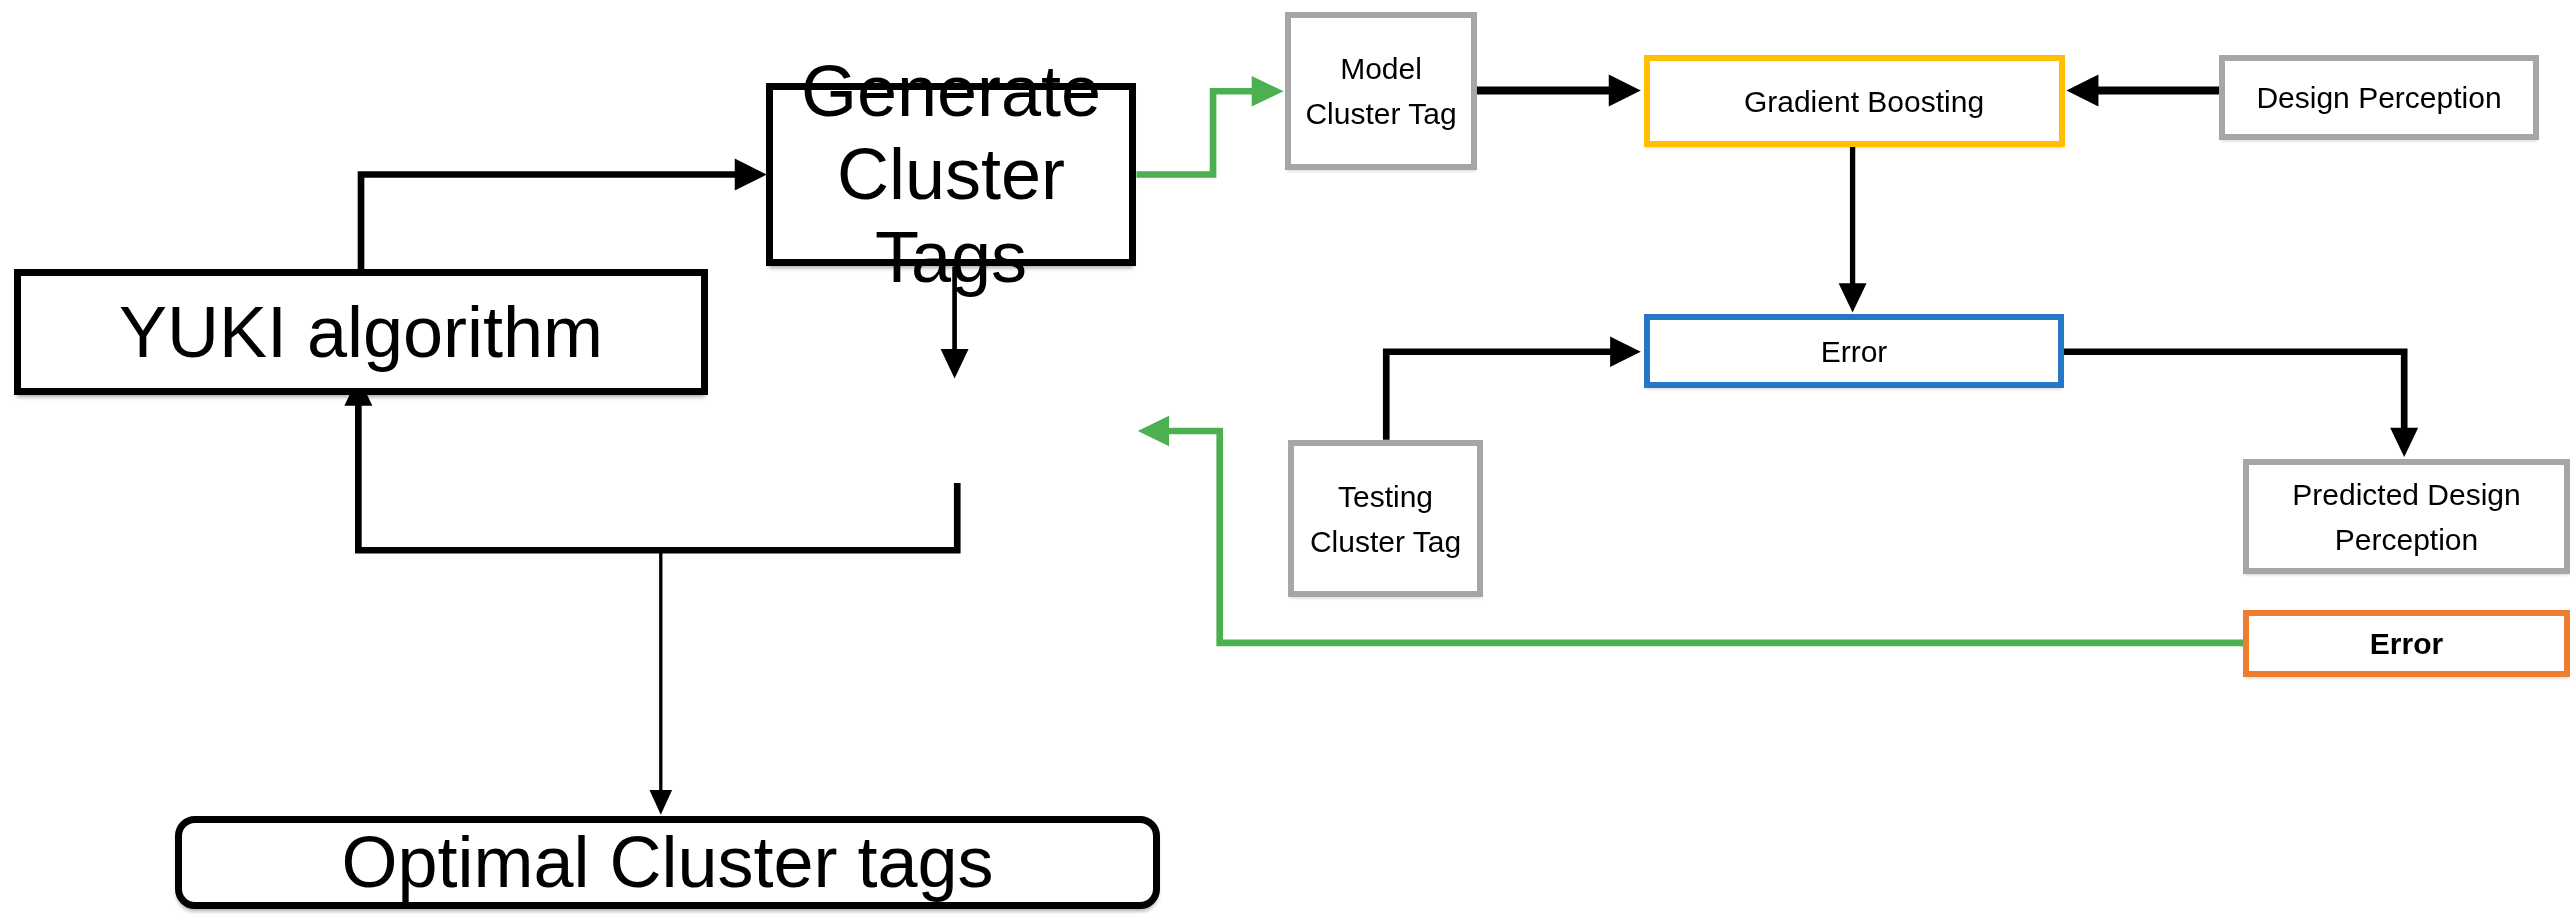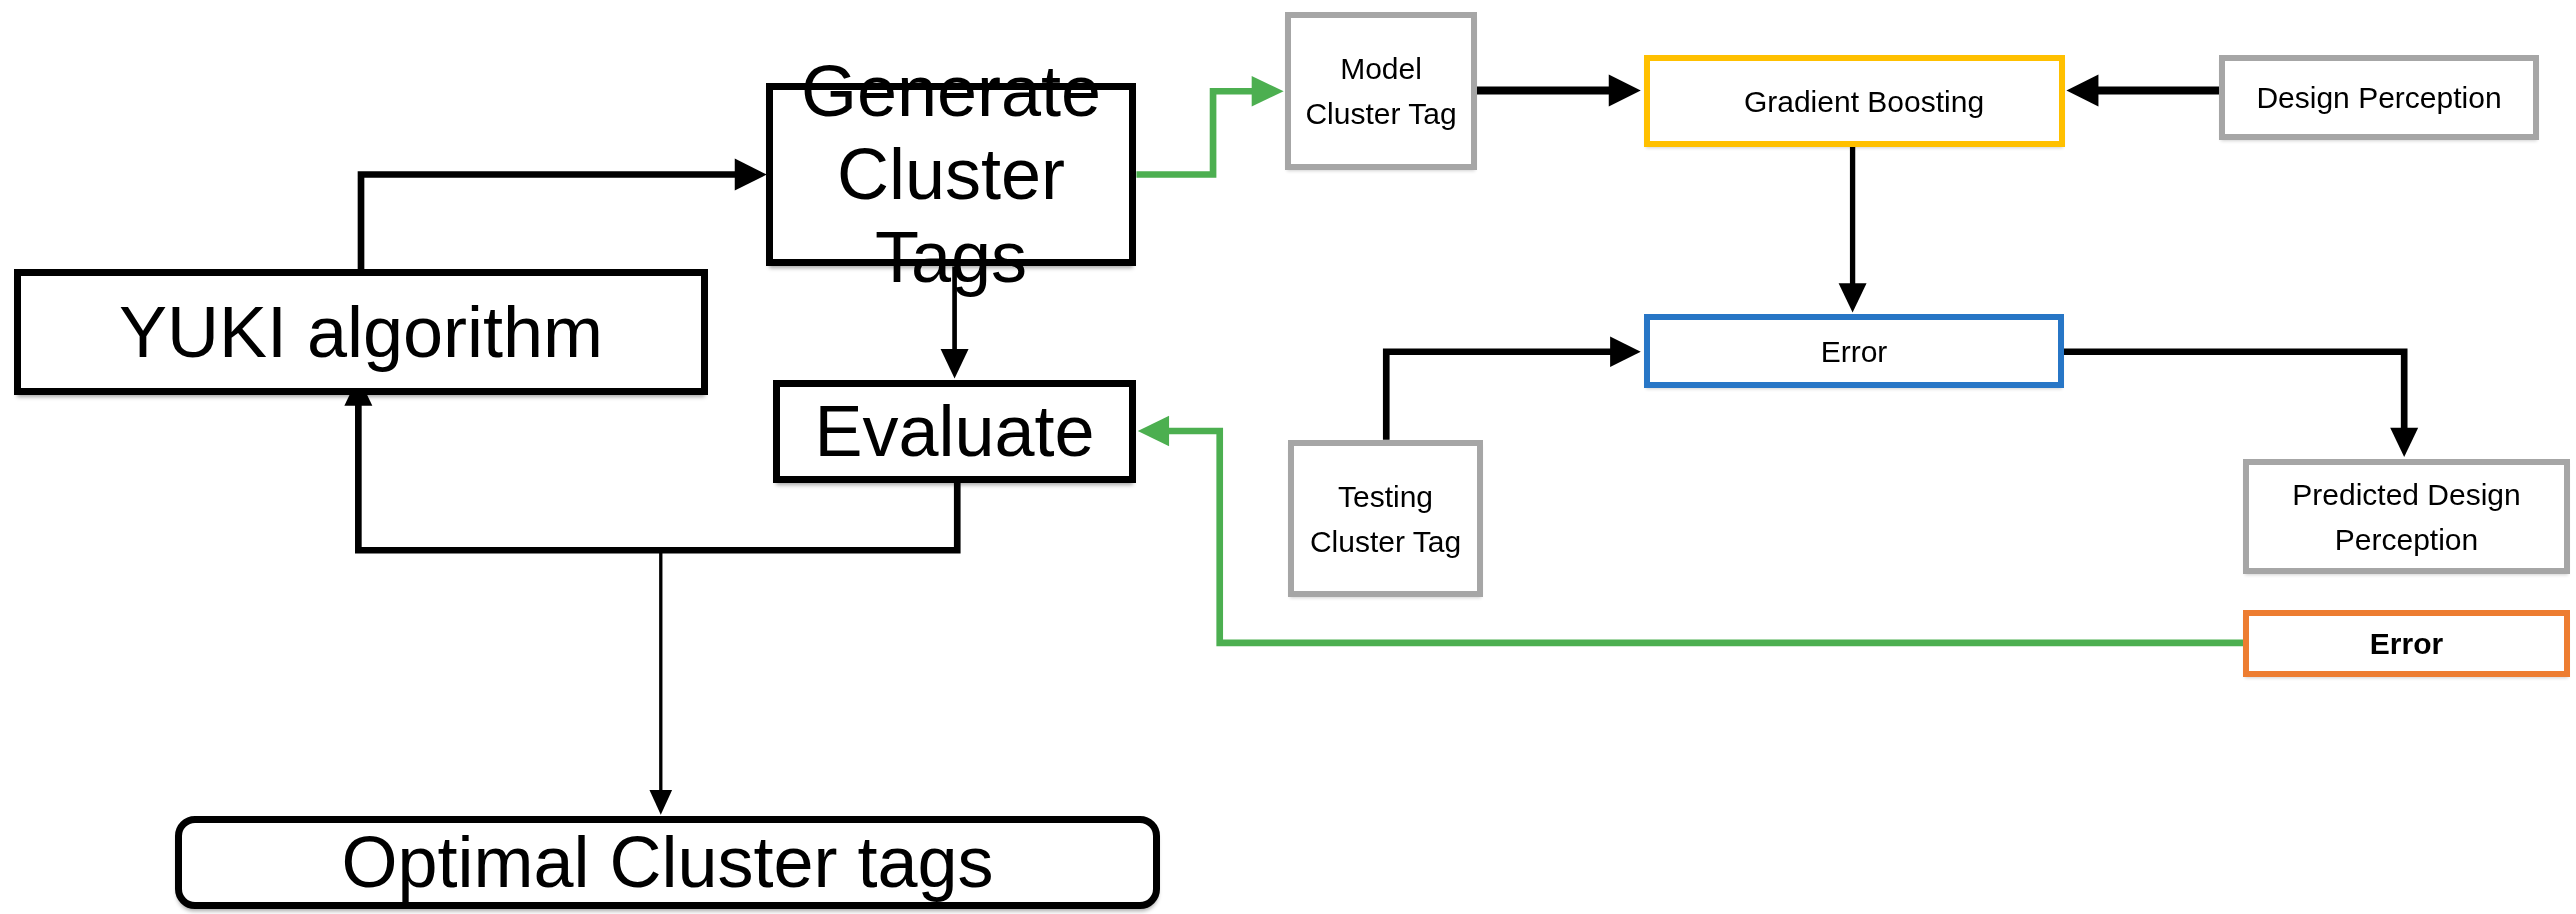--- a/index.html
+++ b/index.html
@@ -112,23 +112,20 @@
   </svg>
 
   <div class="node node--big" id="n-yuki" style="border-color: rgb(0, 0, 0);">
     <span>YUKI algorithm</span>
   </div>
 
   <div class="node node--big" id="n-generate" style="border-color: rgb(0, 0, 0);">
     <span>Generate Cluster Tags</span>
   </div>
 
-  <div class="node node--big" id="n-evaluate" style="border-color: rgb(0, 0, 0);">
-    <span>Evaluate</span>
-  </div>
 
   <div class="node node--big" id="n-optimal" style="border-color: rgb(0, 0, 0);">
     <span>Optimal Cluster tags</span>
   </div>
 
   <div class="node node--small" id="n-mct" style="border-color: rgb(166, 166, 166);">
     <span>Model Cluster Tag</span>
   </div>
 
   <div class="node node--small" id="n-gb" style="border-color: rgb(255, 192, 0);">

